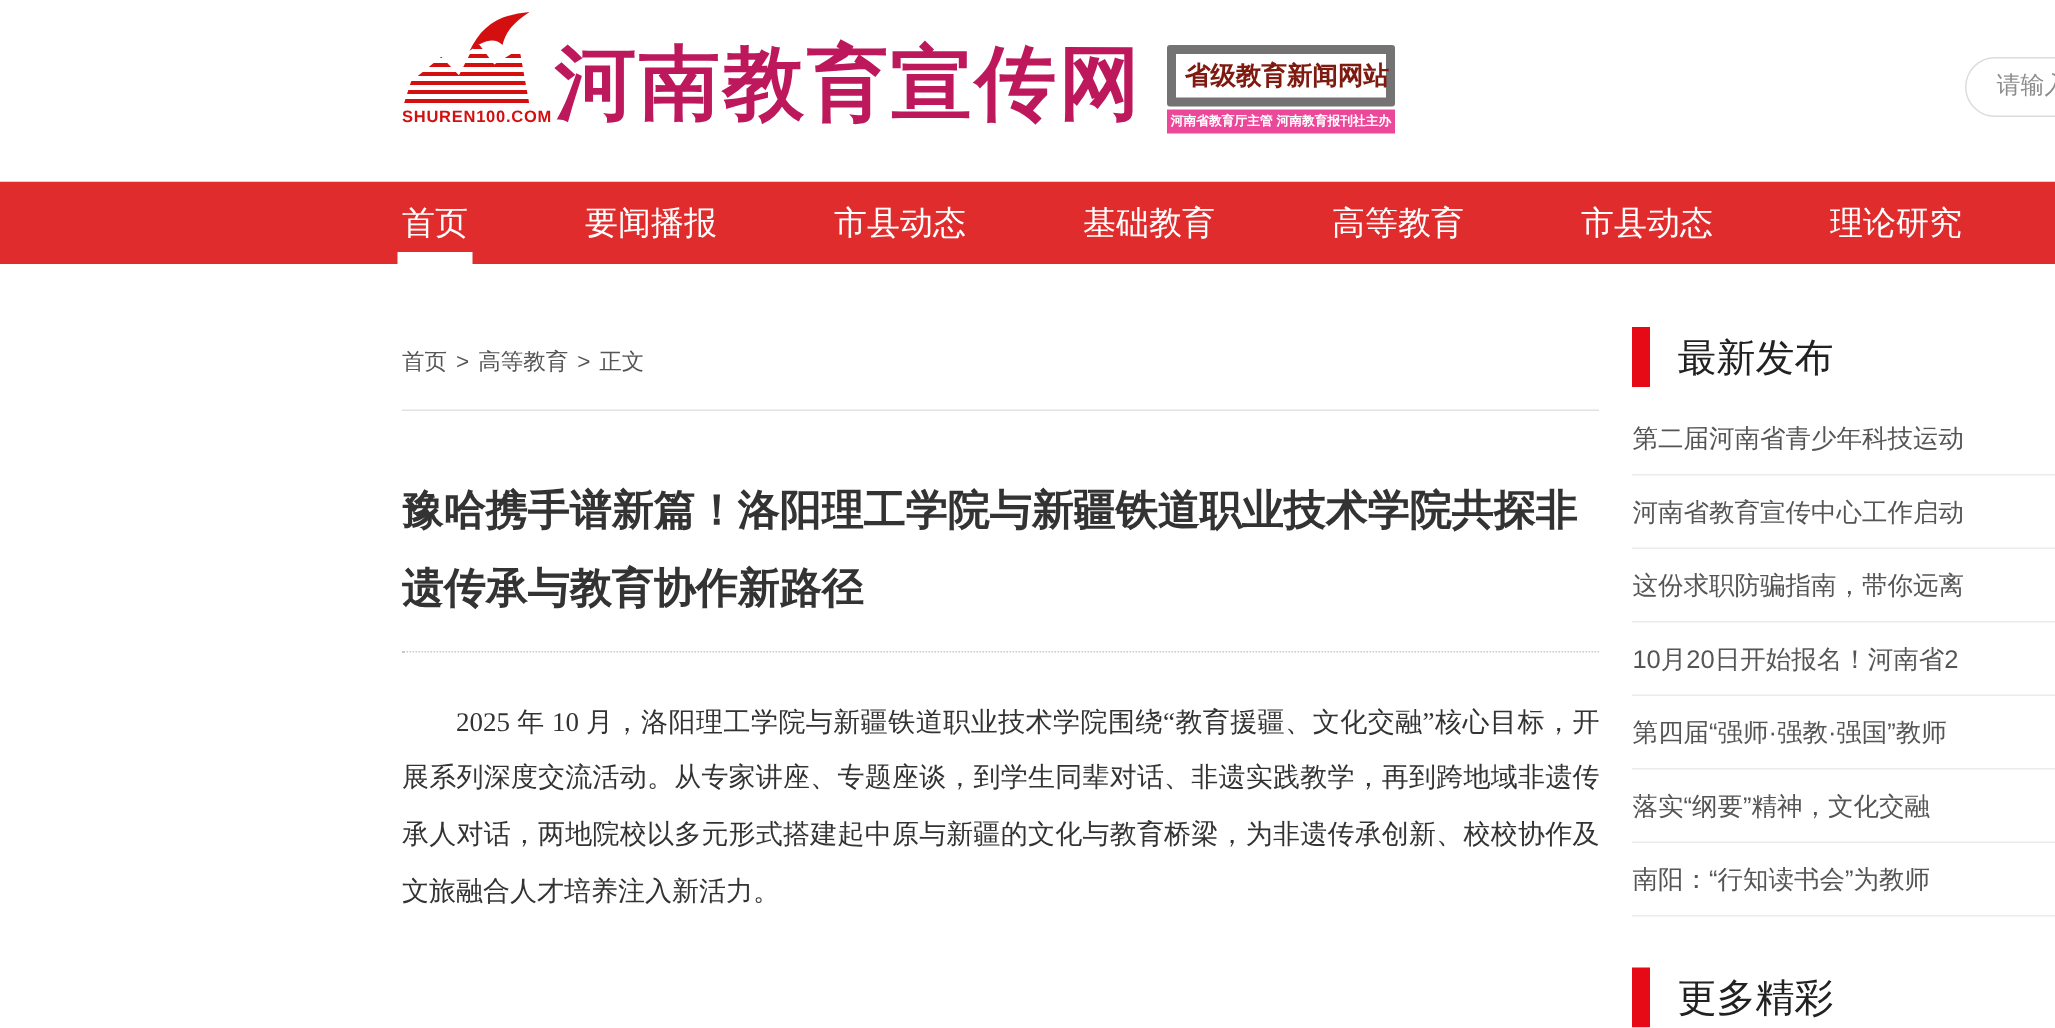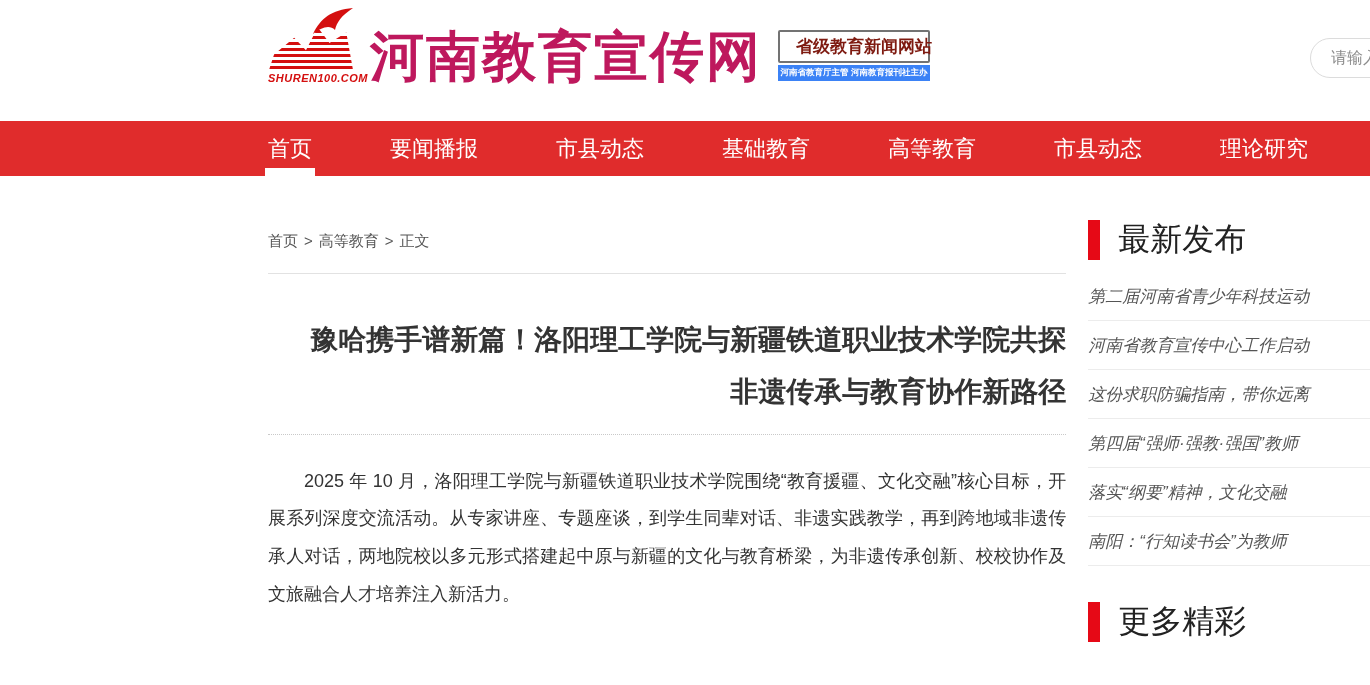--- a/index.html
+++ b/index.html
@@ -8,26 +8,26 @@
 
   
   .header { position:relative; height:121px; background:#fff; }
   .logo-group { position:absolute; left:268px; top:10px; display:flex; align-items:flex-start; }
   .logo-mark { width:86px; text-align:center; }
   .logo-icon { position:relative; width:84px; height:60px; margin:0 auto; }
   .logo-mountain { position:absolute; left:0; bottom:0; width:84px; height:52px;
     background:repeating-linear-gradient(#d40f0f 0 3px, #ffffff 3px 6px);
     clip-path:polygon(0% 100%, 6% 70%, 30% 38%, 44% 62%, 58% 18%, 72% 48%, 92% 28%, 100% 100%); }
   .logo-wing { position:absolute; right:-2px; top:-4px; width:44px; height:30px; }
-  .logo-domain { margin-top:2px; font-size:11px; font-weight:bold; color:#d40f0f; letter-spacing:0.5px;font-style:italic; }
+  .logo-domain { margin-top:2px; font-size:11px; font-weight:bold; color:#d40f0f; letter-spacing:0.5px; }
   .site-title { margin-left:16px; font-size:54px; font-weight:bold; color:#be185d; line-height:92px; letter-spacing:2px; }
   .badge { margin-left:16px; margin-top:20px; width:152px; }
-  .badge-box { border:2px solid #737373; border-radius:2px; padding:3px 16px; text-align:center;
+  .badge-box { border:6px solid #737373; border-radius:2px; padding:3px 6px; text-align:center;
     font-family:"Liberation Serif","DejaVu Serif",serif; font-weight:bold; font-size:17px; color:#7e1a10; white-space:nowrap; }
-  .badge-strip { margin-top:2px; background:#3b82f6; color:#fff; font-size:8.5px; text-align:center;
+  .badge-strip { margin-top:2px; background:#ec4899; color:#fff; font-size:8.5px; text-align:center;
     padding:2px 1px; white-space:nowrap; font-weight:bold; }
   .search-pill { position:absolute; left:1310px; top:38px; width:230px; height:40px;
     border:1px solid #dcdcdc; border-radius:20px; padding-left:20px; font-size:16px; color:#666;
     outline:none; background:#fff; font-family:inherit; }
   .search-pill::placeholder { color:#8d8d8d; }
 
   
   .nav { height:55px; background:#e02c2c; }
   .nav-inner { display:flex; gap:78px; padding-left:268px; height:55px; align-items:center; }
   .nav-item { position:relative; height:55px; line-height:55px; color:#fff; font-size:22px;
@@ -36,33 +36,33 @@
     height:8px; background:#fff; }
 
   
   .main { display:flex; padding-left:268px; padding-top:40px; }
   .article-col { width:850px; }
   .breadcrumb { font-size:15px; color:#555;margin-top:16px; }
   .crumb-link { color:#555; text-decoration:none; cursor:pointer; }
   .crumb-sep { margin:0 6px; color:#555; }
   .rule { border-bottom:1px solid #e2e2e2; margin-top:22px; }
   .article-title { margin-top:40px; font-size:28px; font-weight:bold; color:#333;
-    text-align:right; line-height:1.85;margin-left:33px; }
+    text-align:left; line-height:1.85; }
   .meta-row { margin-top:28px; display:flex; justify-content:space-between; font-size:14px; color:#555; }
   .dotted-rule { border-bottom:1px dotted #c9c9c9; margin-top:16px; }
   .article-body { margin-top:28px; font-size:18px; color:#333; line-height:2.1;
     text-align:justify; }
-  .article-body p { text-indent:2em; }
+  .article-body p { text-indent:2em;font-family:Liberation Serif, serif; }
 
   
   .sidebar { margin-left:22px; width:300px; padding-top:2px; }
   .side-header { display:flex; align-items:center; }
   .side-bar-accent { width:12px; height:40px; background:#e60916; flex:none; }
-  .side-title { margin-left:18px; font-size:32px; color:#222; }
-  .side-list { margin-top:10px;font-style:italic; }
+  .side-title { margin-left:18px; font-size:26px; color:#222; }
+  .side-list { margin-top:10px; }
   .side-item { font-size:17px; color:#555; padding:13px 0 12px 0; border-bottom:1px solid #ececec;
     white-space:nowrap; overflow:hidden; cursor:pointer; }
   .side-more { margin-top:34px; }
 </style>
 </head>
 <body>
 
 <div class="header">
   <div class="logo-group">
     <div class="logo-mark">
@@ -114,20 +114,21 @@
 
   <div class="sidebar">
     <div class="side-header">
       <div class="side-bar-accent"></div>
       <div class="side-title">最新发布</div>
     </div>
     <div class="side-list">
       <div class="side-item">第二届河南省青少年科技运动</div>
       <div class="side-item">河南省教育宣传中心工作启动</div>
       <div class="side-item">这份求职防骗指南，带你远离</div>
+      <div class="side-item">10月20日开始报名！河南省2</div>
       <div class="side-item">第四届“强师·强教·强国”教师</div>
       <div class="side-item">落实“纲要”精神，文化交融</div>
       <div class="side-item">南阳：“行知读书会”为教师</div>
     </div>
     <div class="side-header side-more">
       <div class="side-bar-accent"></div>
       <div class="side-title">更多精彩</div>
     </div>
   </div>
 

